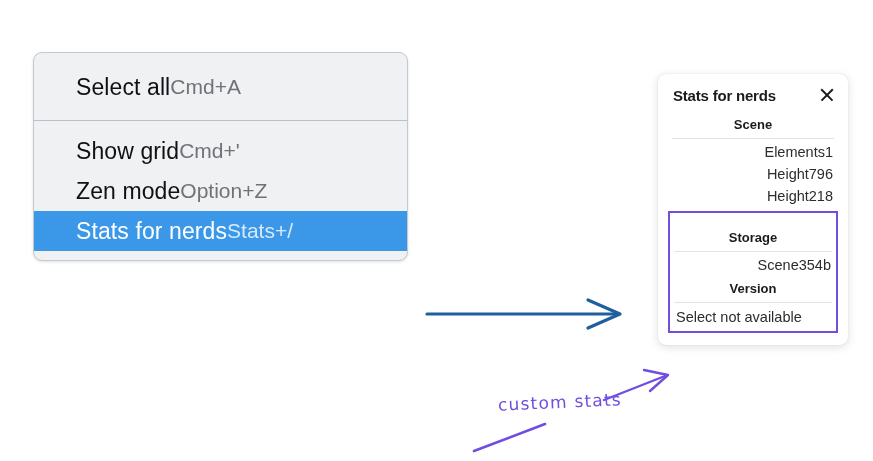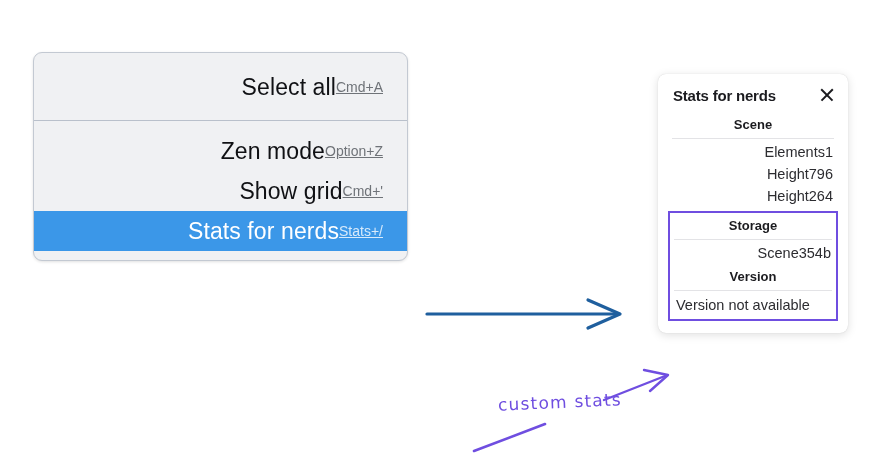--- a/index.html
+++ b/index.html
@@ -36,43 +36,42 @@
     padding: 14px 0 13px 0;
   }
   .menu-divider {
     height: 1px;
     background: #b9c0cb;
     width: 100%;
   }
   .menu-item {
     display: flex;
     align-items: center;
-    justify-content: flex-end;
+    justify-content: flex-start;
     height: 40px;
     padding: 0 24px 0 42px;
     box-sizing: border-box;
     cursor: default;
   }
   .menu-item.selected {
     background: #3b97e8;
   }
   .menu-label {
     font-size: 23px;
     color: #101114;
     letter-spacing: 0.1px;
     white-space: nowrap;
   }
   .menu-item.selected .menu-label {
     color: #ffffff;
   }
   .menu-shortcut {
-    font-size: 14px;
+    font-size: 21px;
     color: #6f7378;
     white-space: nowrap;
-    text-decoration: underline;
   }
   .menu-item.selected .menu-shortcut {
     color: #d7eafb;
   }
 
   
   .stats-panel {
     position: absolute;
     left: 658px;
     top: 74px;
@@ -134,21 +133,21 @@
     font-size: 14.5px;
     color: #2c2c30;
     padding: 3px 5px 3px 5px;
   }
   .stat-key { white-space: nowrap; }
   .stat-val { white-space: nowrap; }
 
   .custom-block {
     border: 2px solid #6f4ee0;
     margin: 4px 0 0 0;
-    padding: 0 0 4px 0;
+    padding: 12px 0 4px 0;
     box-sizing: border-box;
   }
   .custom-block .section-heading { padding-top: 5px; }
   .version-line {
     font-size: 14.5px;
     color: #2c2c30;
     padding: 4px 6px 2px 6px;
     white-space: nowrap;
   }
 
@@ -182,26 +181,26 @@
     <div class="menu-item">
       <span class="menu-label">Select all</span>
       <span class="menu-shortcut">Cmd+A</span>
     </div>
   </div>
 
   <div class="menu-divider"></div>
 
   <div class="menu-section">
     <div class="menu-item">
+      <span class="menu-label">Show grid</span>
+      <span class="menu-shortcut">Cmd+'</span>
+    </div>
+    <div class="menu-item">
       <span class="menu-label">Zen mode</span>
       <span class="menu-shortcut">Option+Z</span>
-    </div>
-    <div class="menu-item">
-      <span class="menu-label">Show grid</span>
-      <span class="menu-shortcut">Cmd+'</span>
     </div>
     <div class="menu-item selected">
       <span class="menu-label">Stats for nerds</span>
       <span class="menu-shortcut">Stats+/</span>
     </div>
   </div>
 
 </div>
 
 <div class="stats-panel">
@@ -217,36 +216,36 @@
   <div class="stat-row">
     <span class="stat-key">Elements</span>
     <span class="stat-val">1</span>
   </div>
   <div class="stat-row">
     <span class="stat-key">Height</span>
     <span class="stat-val">796</span>
   </div>
   <div class="stat-row">
     <span class="stat-key">Height</span>
-    <span class="stat-val">264</span>
+    <span class="stat-val">218</span>
   </div>
 
   <div class="custom-block">
 
     <div class="section-heading">Storage</div>
     <div class="hrule"></div>
 
     <div class="stat-row">
       <span class="stat-key">Scene</span>
       <span class="stat-val">354b</span>
     </div>
 
     <div class="section-heading">Version</div>
     <div class="hrule"></div>
-    <div class="version-line">Version not available</div>
+    <div class="version-line">Select not available</div>
 
   </div>
 </div>
 
 <svg class="annot-svg" viewBox="0 0 873 461">
 
   <g>
     <line x1="427" y1="314" x2="617" y2="314" stroke="#1f5f9e" stroke-width="3.2" stroke-linecap="round"></line>
     <polyline points="588,300 620,314 588,328" fill="none" stroke="#1f5f9e" stroke-width="3.2" stroke-linecap="round" stroke-linejoin="round"></polyline>
   </g>

